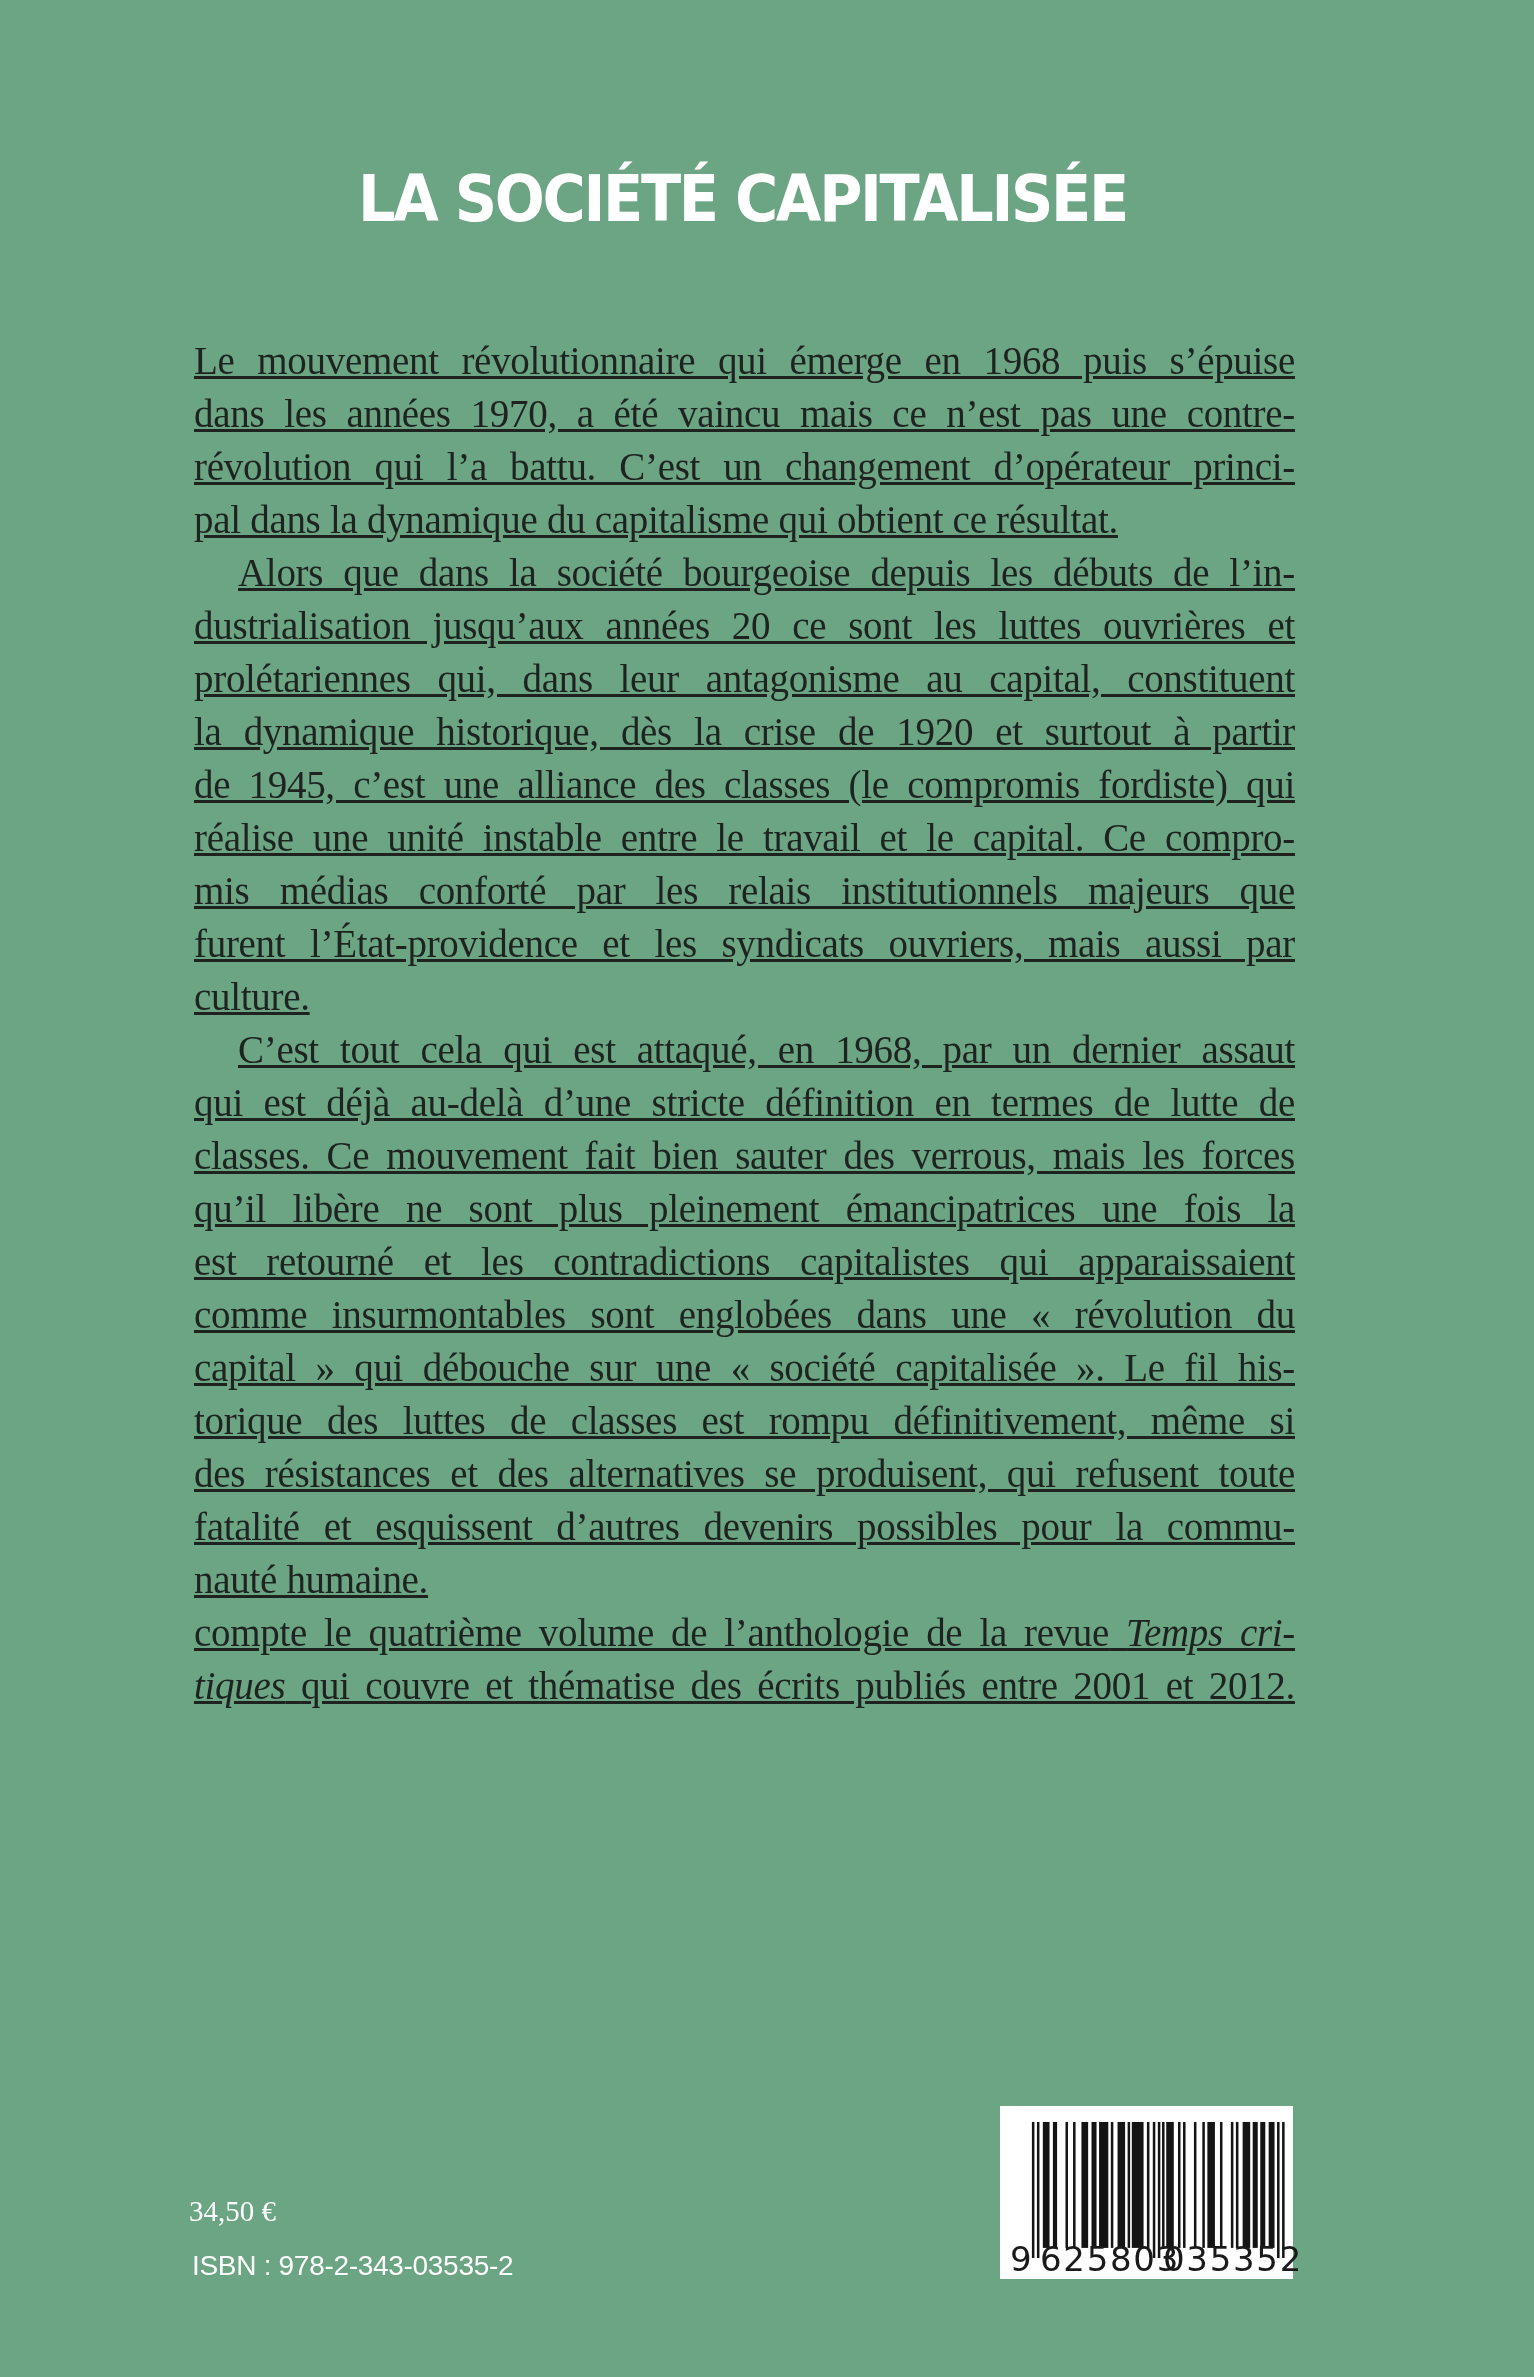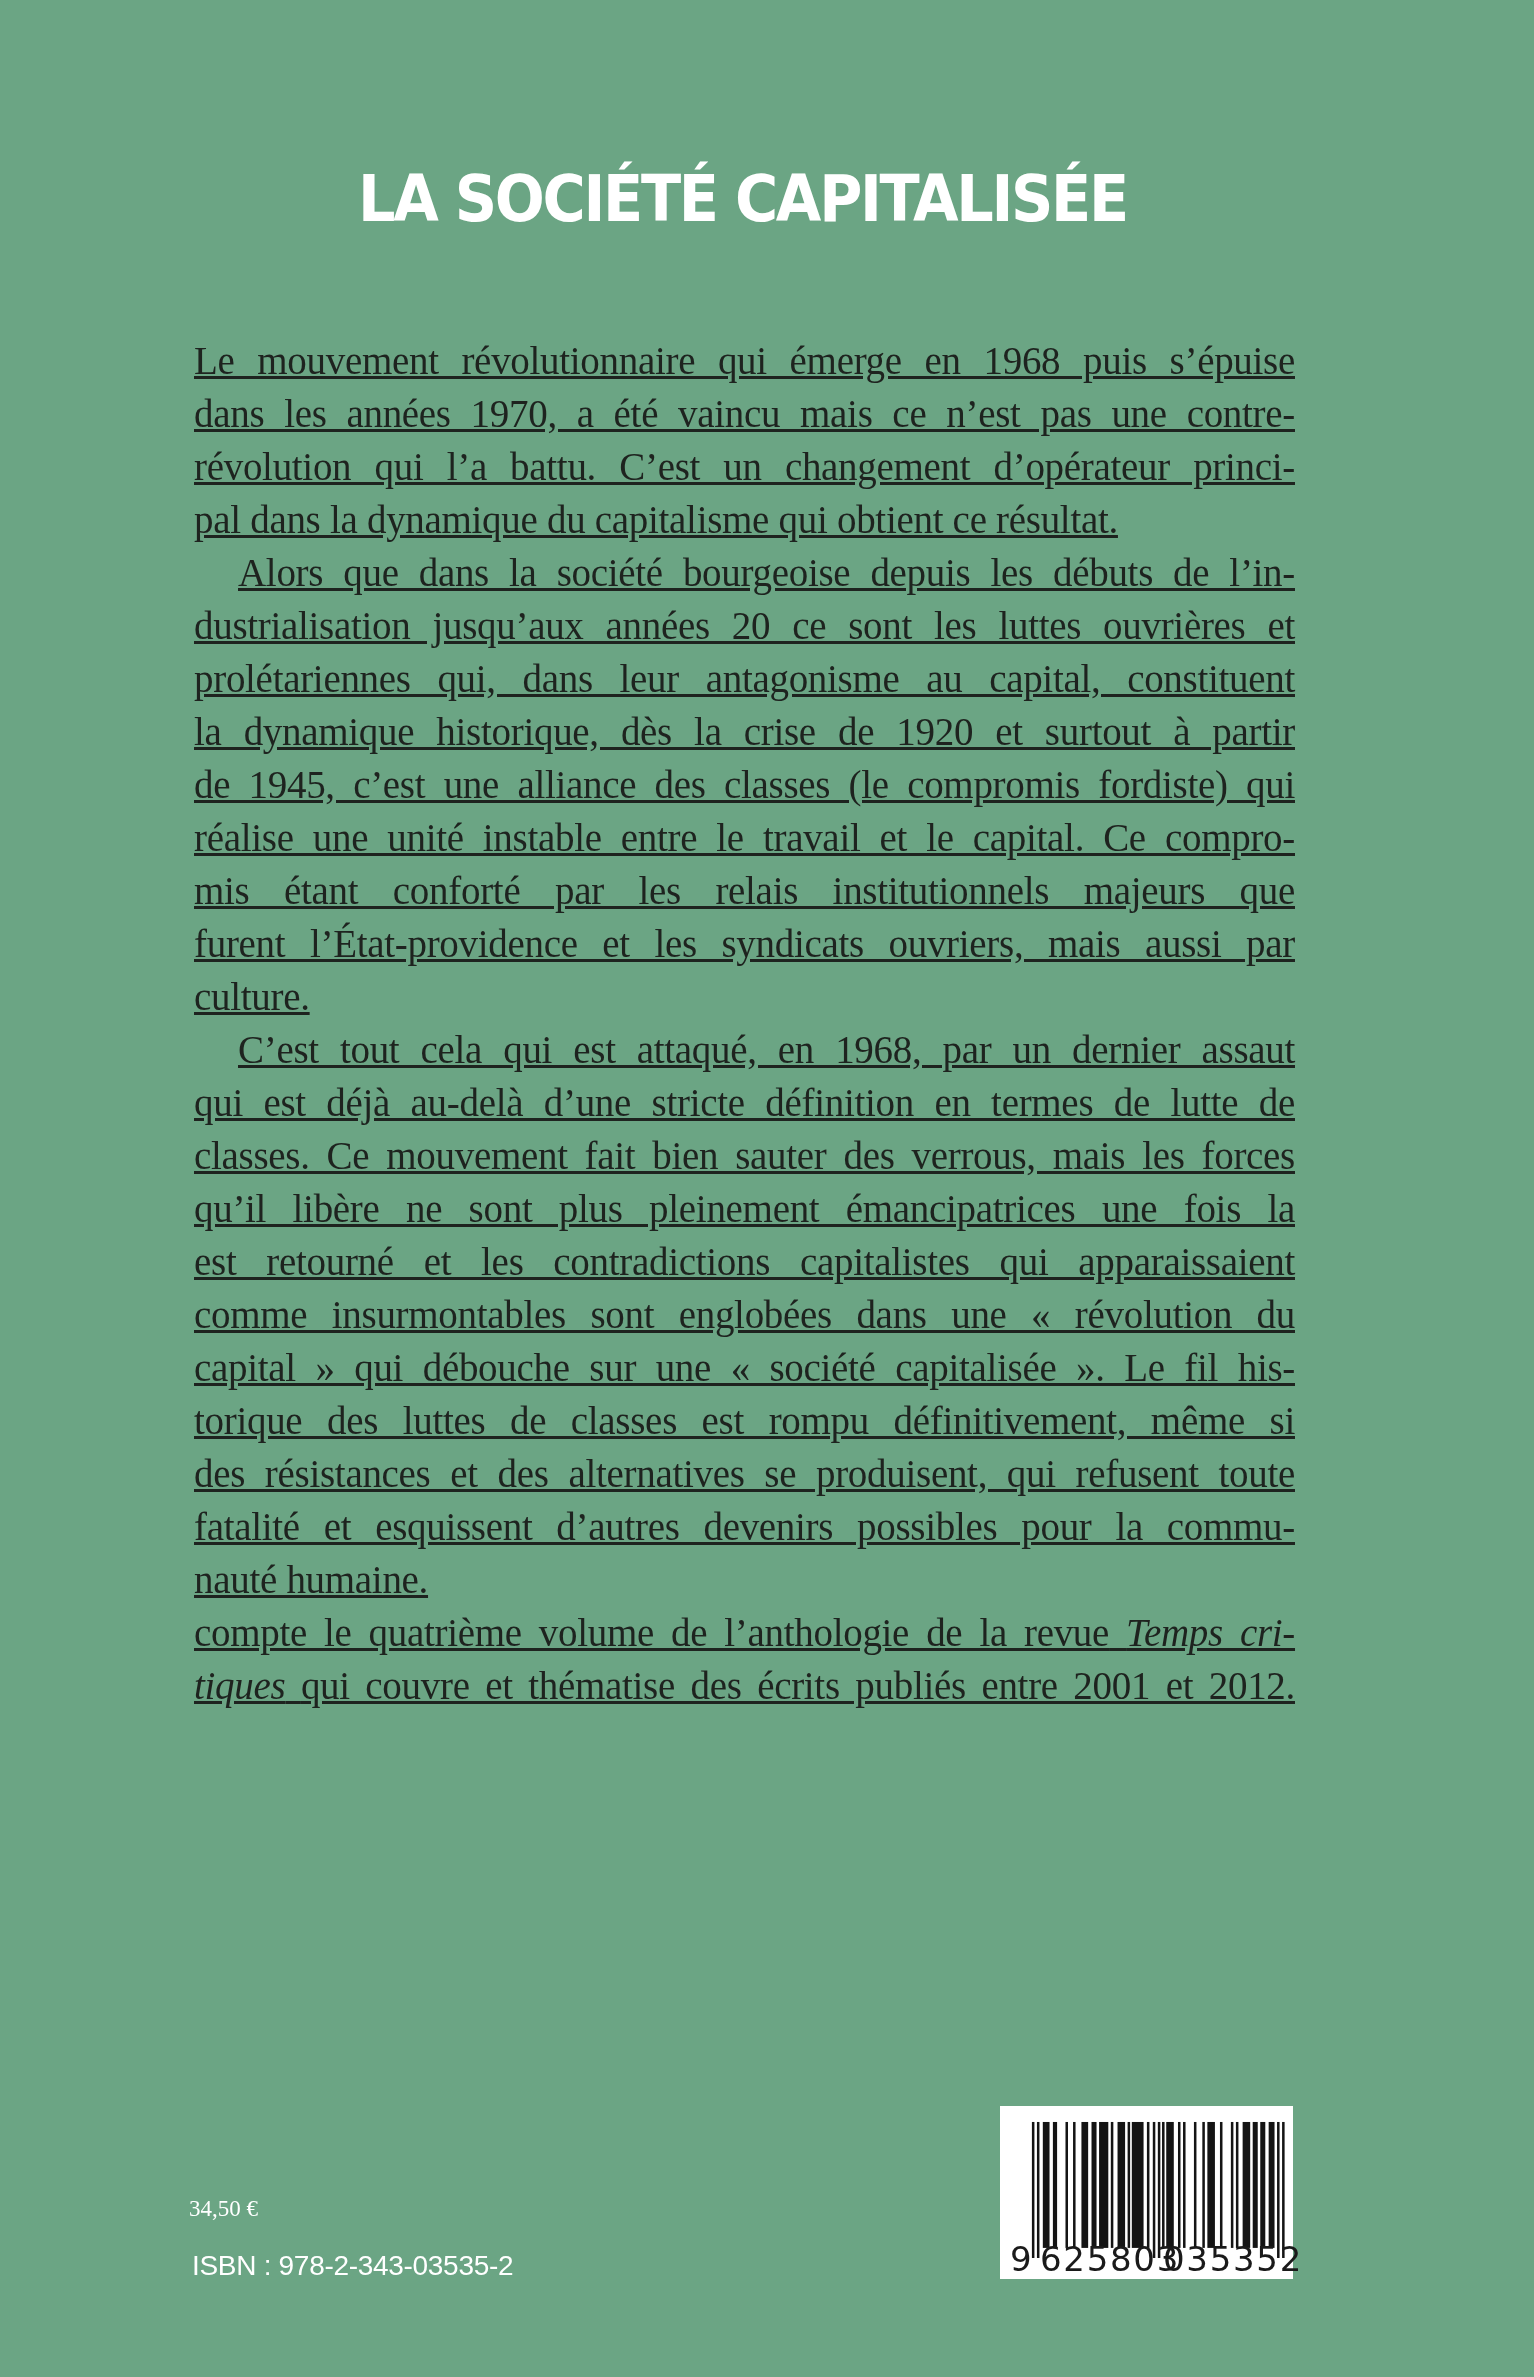--- a/index.html
+++ b/index.html
@@ -66,21 +66,21 @@
     }
     em {
       font-style: italic;
     }
     .price {
       position: absolute;
       left: 189px;
       top: 2197px;
       color: #ffffff;
       font-family: "Liberation Serif", serif;
-      font-size: 23px;
+      font-size: 29px;
       line-height: 1;
     }
     .isbn {
       position: absolute;
       left: 192px;
       top: 2252px;
       color: #ffffff;
       font-family: "Liberation Sans", sans-serif;
       font-size: 28px;
       line-height: 1;
@@ -124,21 +124,21 @@
       <span class="line last">pal dans la dynamique du capitalisme qui obtient ce résultat.</span>
     </div>
 
     <div class="para">
       <span class="line indent">Alors que dans la société bourgeoise depuis les débuts de l’in-</span>
       <span class="line">dustrialisation jusqu’aux années 20 ce sont les luttes ouvrières et</span>
       <span class="line">prolétariennes qui, dans leur antagonisme au capital, constituent</span>
       <span class="line">la dynamique historique, dès la crise de 1920 et surtout à partir</span>
       <span class="line">de 1945, c’est une alliance des classes (le compromis fordiste) qui</span>
       <span class="line">réalise une unité instable entre le travail et le capital. Ce compro-</span>
-      <span class="line">mis étant conforté par les relais institutionnels majeurs que</span>
+      <span class="line">mis médias conforté par les relais institutionnels majeurs que</span>
       <span class="line">furent l’État-providence et les syndicats ouvriers, mais aussi par</span>
       <span class="line last">culture.</span>
     </div>
 
     <div class="para">
       <span class="line indent">C’est tout cela qui est attaqué, en 1968, par un dernier assaut</span>
       <span class="line">qui est déjà au-delà d’une stricte définition en termes de lutte de</span>
       <span class="line">classes. Ce mouvement fait bien sauter des verrous, mais les forces</span>
       <span class="line">qu’il libère ne sont plus pleinement émancipatrices une fois la</span>
       <span class="line">est retourné et les contradictions capitalistes qui apparaissaient</span>

